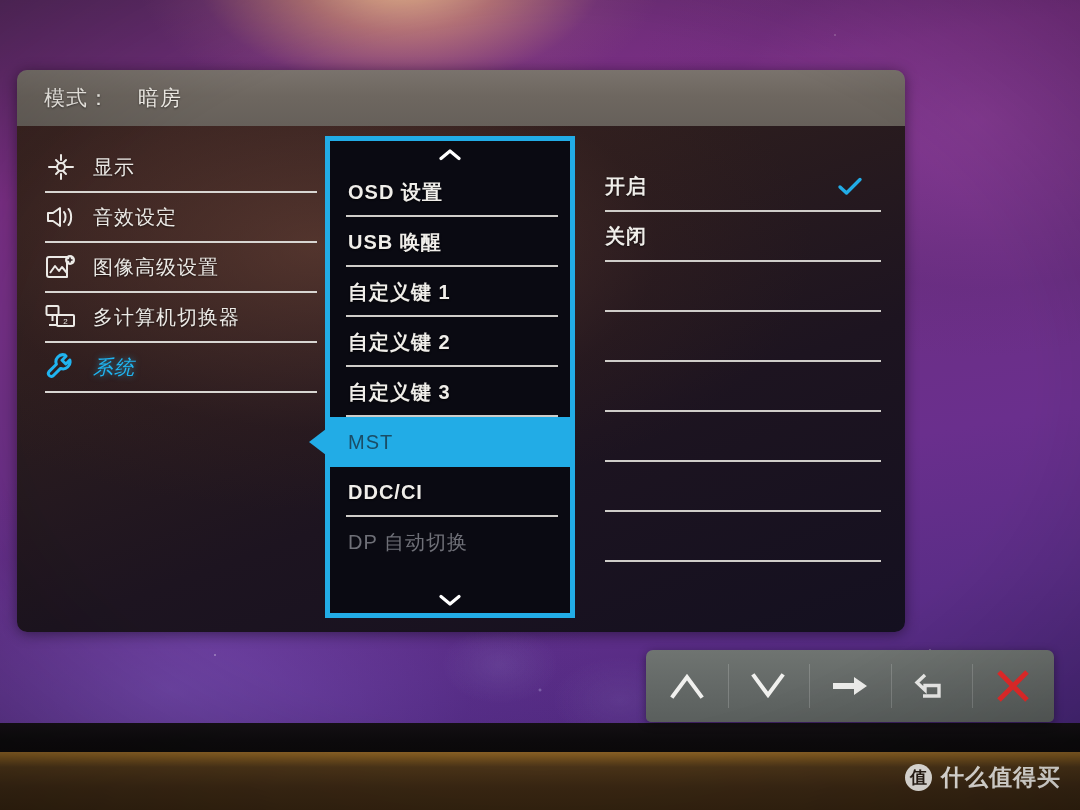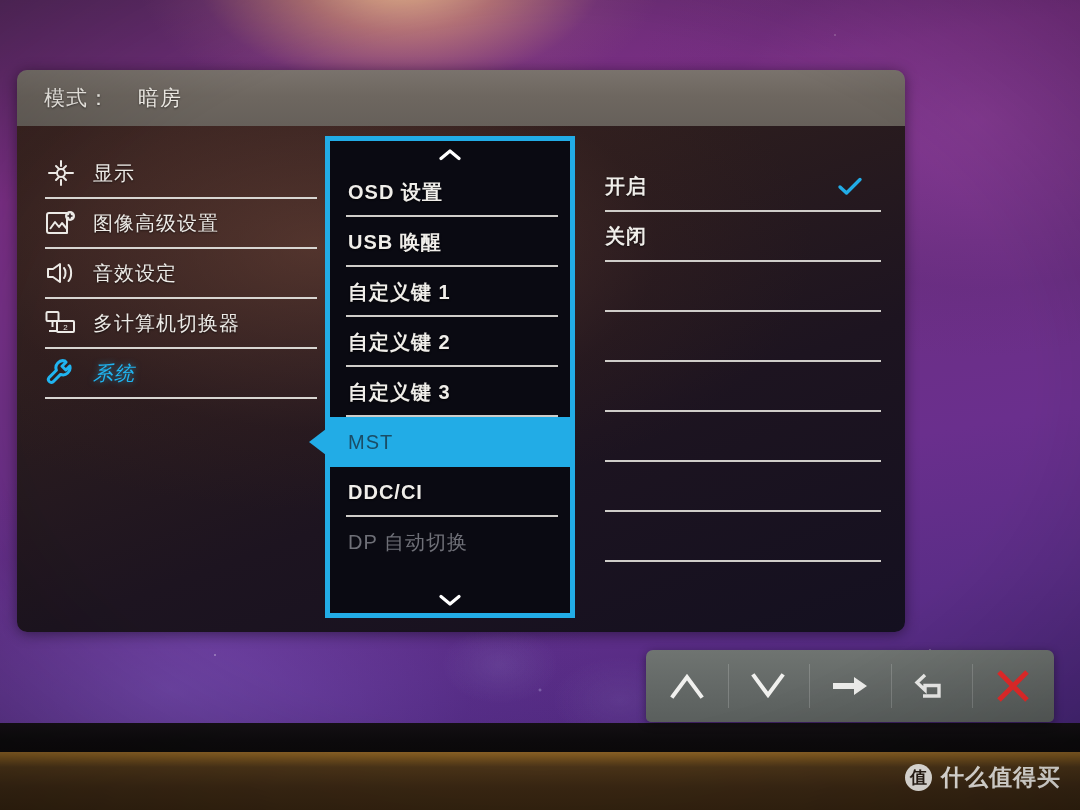--- a/index.html
+++ b/index.html
@@ -95,21 +95,21 @@
     height: 506px;
     background:
       radial-gradient(ellipse 620px 330px at 300px 120px, rgba(120,75,60,0.50) 0%, rgba(60,35,32,0.22) 55%, rgba(0,0,0,0) 80%),
       linear-gradient(160deg, #3a2421 0%, #2c1d1e 30%, #1d1420 62%, #141020 100%);
     display: flex;
   }
 
   
   .sidebar {
     width: 300px;
-    padding: 23px 0 0 28px;
+    padding: 17px 0 0 28px;
     position: relative;
     z-index: 2;
   }
   .side-item {
     height: 50px;
     display: flex;
     align-items: center;
     gap: 16px;
     border-bottom: 2px solid #d8d6d2;
     padding-right: 18px;
@@ -311,39 +311,39 @@
               <path d="M16 2v5M16 21v5M4 14h7M21 14h7"></path>
               <path d="M11 7l3 3M21 7l-3 3M11 21l3-3M21 21l-3-3"></path>
             </svg>
           </span>
           <span class="s-label">显示</span>
         </div>
 
 
         <div class="side-item">
           <span class="side-icon">
+            <svg width="32" height="26" viewBox="0 0 32 26" fill="none" stroke="#eceae6" stroke-width="2" stroke-linejoin="round" stroke-linecap="round">
+              <path d="M3 9h5l7-5v18l-7-5H3z"></path>
+              <path d="M19 8c2 2.2 2 7.8 0 10"></path>
+              <path d="M23.5 5c3.5 3.5 3.5 12.5 0 16"></path>
+            </svg>
+          </span>
+          <span class="s-label">音效设定</span>
+        </div>
+
+        <div class="side-item">
+          <span class="side-icon">
             <svg width="32" height="27" viewBox="0 0 32 27" fill="none" stroke="#eceae6" stroke-width="2" stroke-linejoin="round">
               <path d="M2 5a2 2 0 012-2h18v20H4a2 2 0 01-2-2z"></path>
               <path d="M5 19l5-7 4 5 3-4 5 6"></path>
               <circle cx="25" cy="6" r="5" fill="#eceae6" stroke="none"></circle>
               <path d="M25 3.5v5M22.5 6h5" stroke="#2c1d1e" stroke-width="1.6"></path>
             </svg>
           </span>
           <span class="s-label">图像高级设置</span>
-        </div>
-
-        <div class="side-item">
-          <span class="side-icon">
-            <svg width="32" height="26" viewBox="0 0 32 26" fill="none" stroke="#eceae6" stroke-width="2" stroke-linejoin="round" stroke-linecap="round">
-              <path d="M3 9h5l7-5v18l-7-5H3z"></path>
-              <path d="M19 8c2 2.2 2 7.8 0 10"></path>
-              <path d="M23.5 5c3.5 3.5 3.5 12.5 0 16"></path>
-            </svg>
-          </span>
-          <span class="s-label">音效设定</span>
         </div>
 
         <div class="side-item">
           <span class="side-icon">
             <svg width="32" height="27" viewBox="0 0 32 27" fill="none" stroke="#eceae6" stroke-width="2" stroke-linejoin="round">
               <rect x="1.5" y="2" width="12" height="9" rx="1"></rect>
               <path d="M7.5 11v6"></path>
               <rect x="12" y="11" width="17" height="11" rx="1"></rect>
               <text x="20.5" y="19.5" font-size="8" fill="#eceae6" stroke="none" text-anchor="middle" font-family="Liberation Sans, sans-serif">2</text>
               <path d="M4 21h8"></path>

